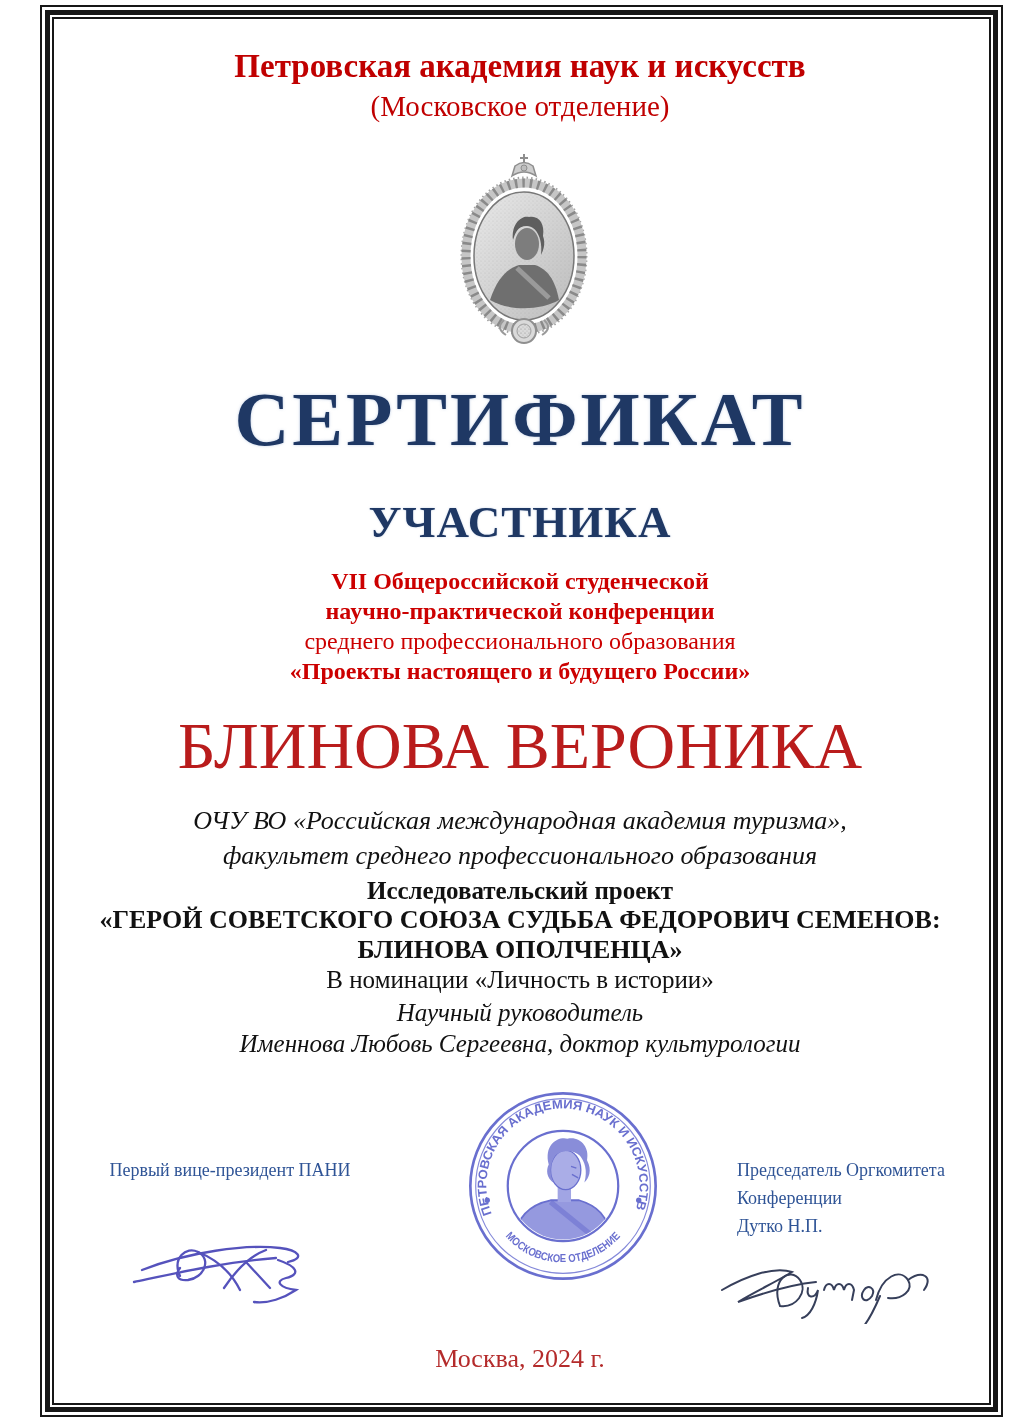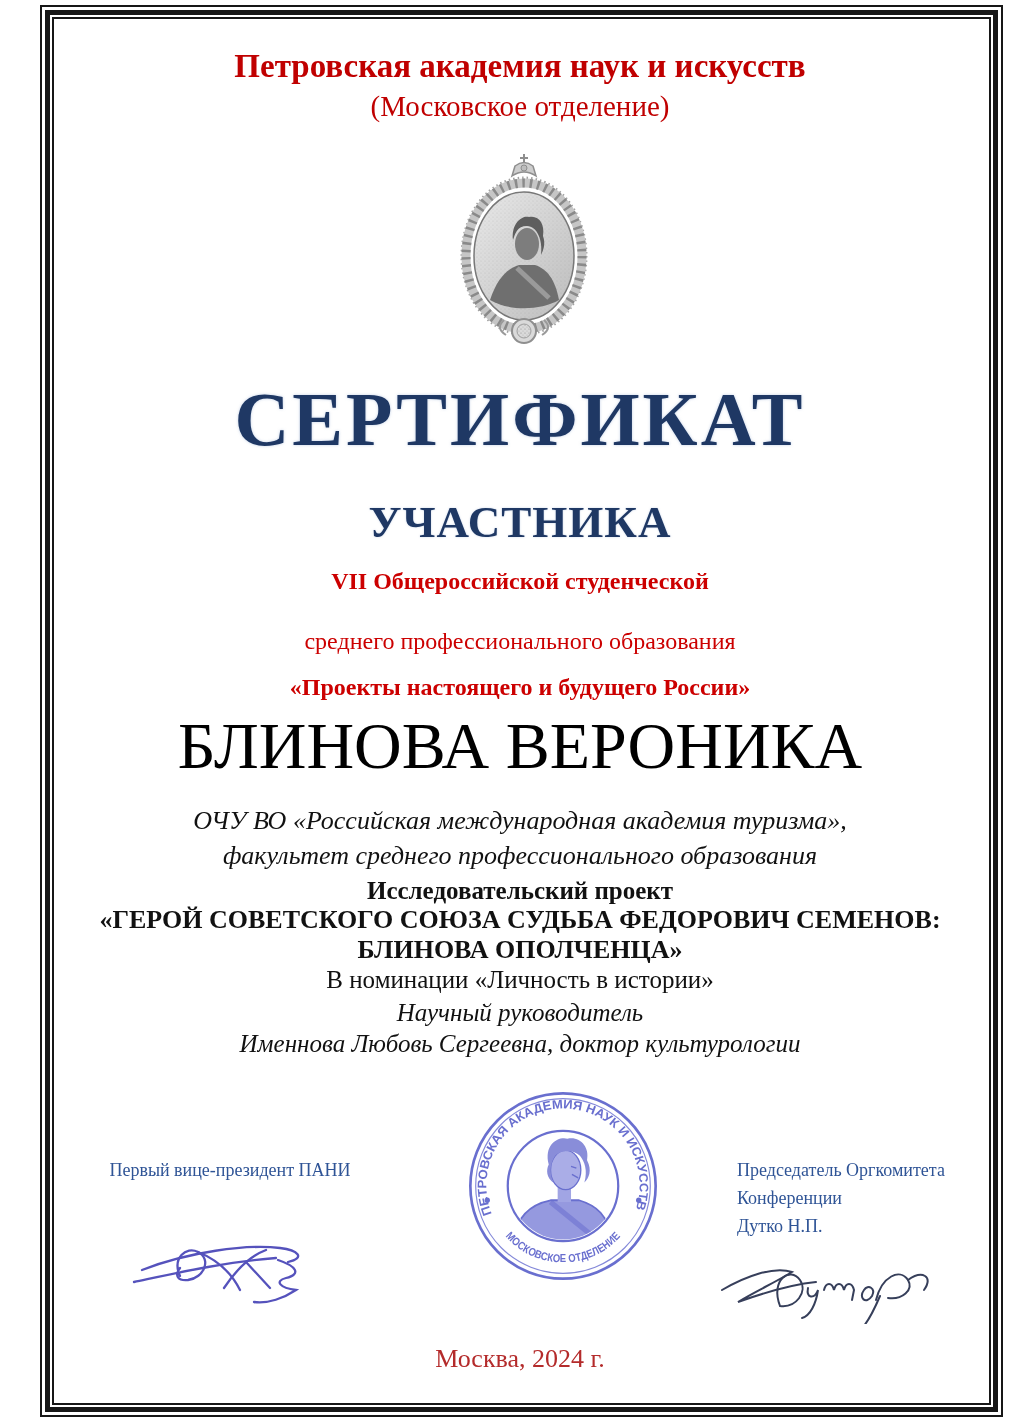--- a/index.html
+++ b/index.html
@@ -21,23 +21,23 @@
 
   .cert-title{top:376px;font-size:76px;font-weight:bold;color:#1f3864;letter-spacing:3px;
               text-shadow:0 0 3px rgba(140,165,205,.55);}
   .cert-subtitle{top:496px;font-size:45px;font-weight:bold;color:#1f3864;letter-spacing:1px;
               text-shadow:0 0 2px rgba(140,165,205,.5);}
 
   .conf{color:#cc0000;font-size:24px;line-height:30px;}
   .conf-1{top:566px;font-weight:bold;}
   .conf-2{top:596px;font-weight:bold;}
   .conf-3{top:626px;font-weight:normal;}
-  .conf-4{top:656px;font-weight:bold;margin-top:16px;}
+  .conf-4{top:656px;font-weight:bold;}
 
-  .recipient{top:708px;font-size:66px;color:#000000;font-weight:normal;}
+  .recipient{top:708px;font-size:66px;color:#b91c1c;font-weight:normal;}
 
   .inst{font-size:26px;font-style:italic;color:#111;}
   .inst-1{top:806px;}
   .inst-2{top:841px;}
   .proj-label{top:877px;font-size:25px;font-weight:bold;color:#111;}
   .proj-1{top:905px;font-size:26px;font-weight:bold;color:#111;}
   .proj-2{top:935px;font-size:26px;font-weight:bold;color:#111;}
   .nomination{top:966px;font-size:25px;color:#111;}
   .sup-label{top:999px;font-size:25px;font-style:italic;color:#111;}
   .sup-name{top:1030px;font-size:25px;font-style:italic;color:#111;font-family:Liberation Serif, serif;}
@@ -96,20 +96,21 @@
 
     <path d="M56,172 q-9,8 2,15 M96,172 q9,8 -2,15" stroke="#9a9a9a" stroke-width="2" fill="none"></path>
     <circle cx="76" cy="183" r="12" fill="#dadada" stroke="#8f8f8f" stroke-width="2"></circle>
     <circle cx="76" cy="183" r="7" fill="url(#stipple)" stroke="#9f9f9f"></circle>
   </svg>
 
   <div class="abs cert-title">СЕРТИФИКАТ</div>
   <div class="abs cert-subtitle">УЧАСТНИКА</div>
 
   <div class="abs conf conf-1">VII Общероссийской студенческой</div>
+  <div class="abs conf conf-2">научно-практической конференции</div>
   <div class="abs conf conf-3">среднего профессионального образования</div>
   <div class="abs conf conf-4">«Проекты настоящего и будущего России»</div>
 
   <div class="abs recipient">БЛИНОВА ВЕРОНИКА</div>
 
   <div class="abs inst inst-1">ОЧУ ВО «Российская международная академия туризма»,</div>
   <div class="abs inst inst-2">факультет среднего профессионального образования</div>
   <div class="abs proj-label">Исследовательский проект</div>
   <div class="abs proj-1">«ГЕРОЙ СОВЕТСКОГО СОЮЗА СУДЬБА ФЕДОРОВИЧ СЕМЕНОВ:</div>
   <div class="abs proj-2">БЛИНОВА ОПОЛЧЕНЦА»</div>

